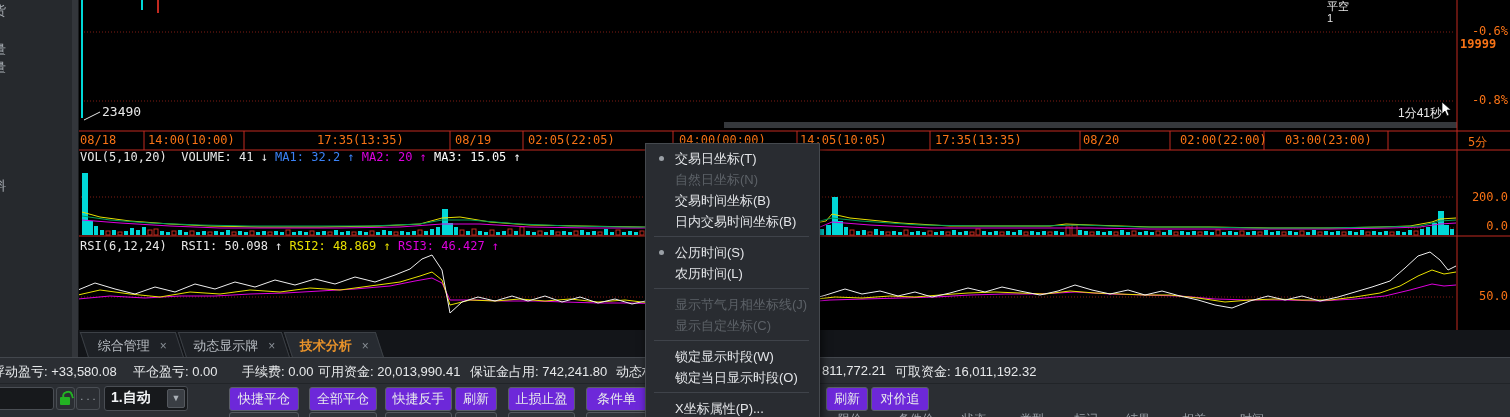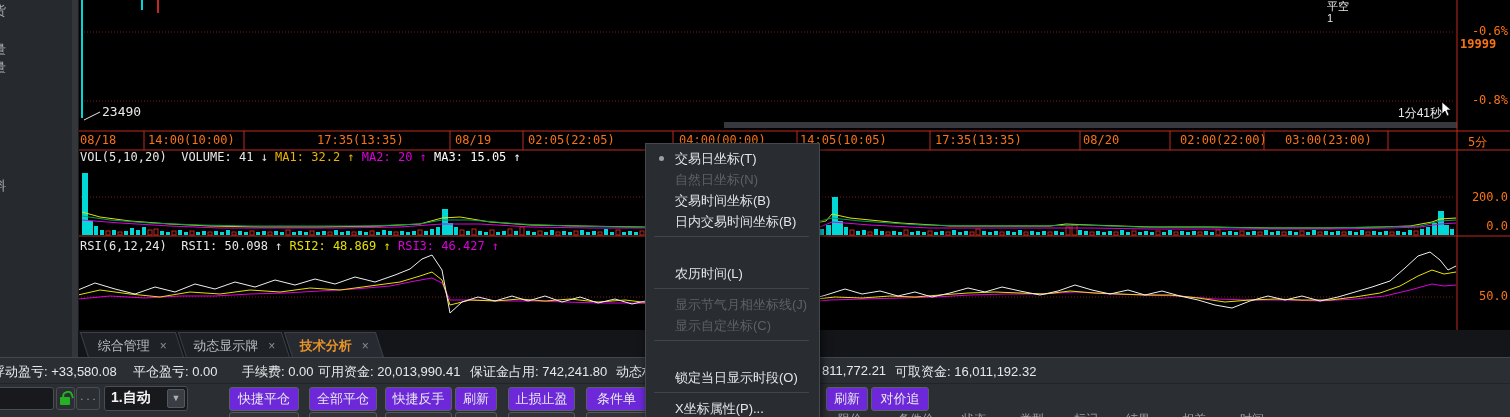--- a/index.html
+++ b/index.html
@@ -330,21 +330,21 @@
 <div class="abs chart-txt" style="left:1327px;top:0;color:#e8e8e8;font-size:11px;line-height:12px">
   <div>平空</div>
   <div>1</div>
 </div>
 <div class="abs chart-txt white-txt" style="left:1398px;top:105px;">1分41秒</div>
 <div class="abs chart-txt mono axis-red" style="left:1468px;top:134px;">5分</div>
 
 <div class="abs chart-txt mono" style="left:80px;top:150px;font-size:12px;white-space:nowrap">
   <span style="color:#e8e8e8">VOL(5,10,20)</span>&nbsp;
   <span style="color:#e8e8e8">VOLUME: 41 ↓</span>
-  <span style="color:#eab308">MA1: 32.2 ↑</span>
+  <span style="color:#3b82f6">MA1: 32.2 ↑</span>
   <span style="color:#dd00dd">MA2: 20 ↑</span>
   <span style="color:#ffffff">MA3: 15.05 ↑</span>
 </div>
 <div class="abs chart-txt mono" style="left:80px;top:239px;font-size:12px;white-space:nowrap">
   <span style="color:#e8e8e8">RSI(6,12,24)</span>&nbsp;
   <span style="color:#e8e8e8">RSI1: 50.098 ↑</span>
   <span style="color:#e8e000">RSI2: 48.869 ↑</span>
   <span style="color:#dd00dd">RSI3: 46.427 ↑</span>
 </div>
 
@@ -400,25 +400,27 @@
     <div class="tb-btn" style="left: 826px; width: 40px;">刷新</div>
     <div class="tb-btn" style="left: 871px; width: 56px;">对价追</div>
   </div>
 
 <div class="abs" id="ctx-menu">
     <div class="menu-item" style="top: 4px;">交易日坐标(T)<div class="menu-bullet" style="top: 8px;"></div></div>
     <div class="menu-item disabled" style="top: 25px;">自然日坐标(N)</div>
     <div class="menu-item" style="top: 46px;">交易时间坐标(B)</div>
     <div class="menu-item" style="top: 67px;">日内交易时间坐标(B)</div>
     <div class="menu-sep" style="top: 92px;"></div>
+    <div class="menu-item" style="top: 98px;">公历时间(S)<div class="menu-bullet" style="top: 8px;"></div></div>
     <div class="menu-item" style="top: 119px;">农历时间(L)</div>
     <div class="menu-sep" style="top: 144px;"></div>
     <div class="menu-item disabled" style="top: 150px;">显示节气月相坐标线(J)</div>
     <div class="menu-item disabled" style="top: 171px;">显示自定坐标(C)</div>
     <div class="menu-sep" style="top: 196px;"></div>
+    <div class="menu-item" style="top: 202px;">锁定显示时段(W)</div>
     <div class="menu-item" style="top: 223px;">锁定当日显示时段(O)</div>
     <div class="menu-sep" style="top: 248px;"></div>
     <div class="menu-item" style="top: 254px;">X坐标属性(P)...</div>
   </div>
 
 <svg id="cursor" class="abs" style="left:1441px;top:102px" width="14" height="16">
   <polygon points="1,0 1,12 4,9 6,14 8,13 6,8 10,8" fill="#ffffff" stroke="#000000" stroke-width="0.7"></polygon>
 </svg>
 
 <div class="abs chart-txt mono axis-red" style="left: 80px; top: 133px; white-space: nowrap;">08/18</div>

